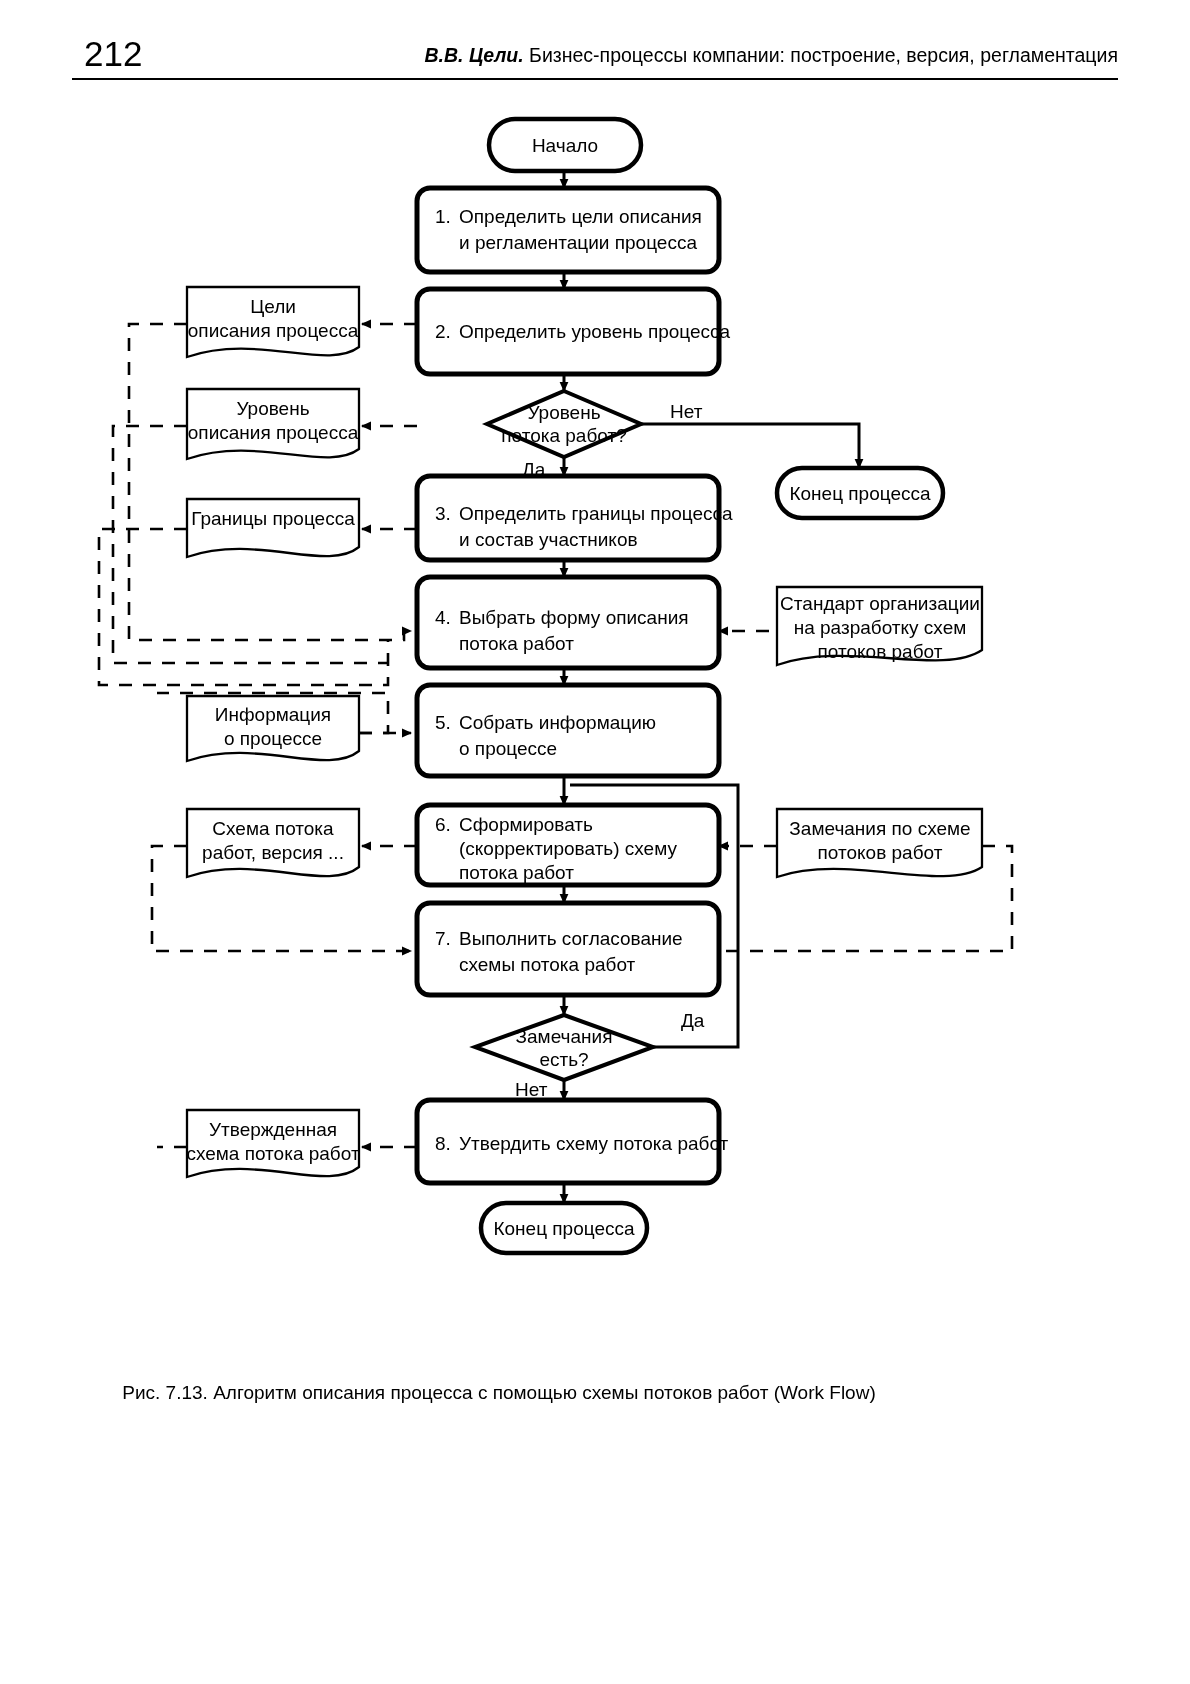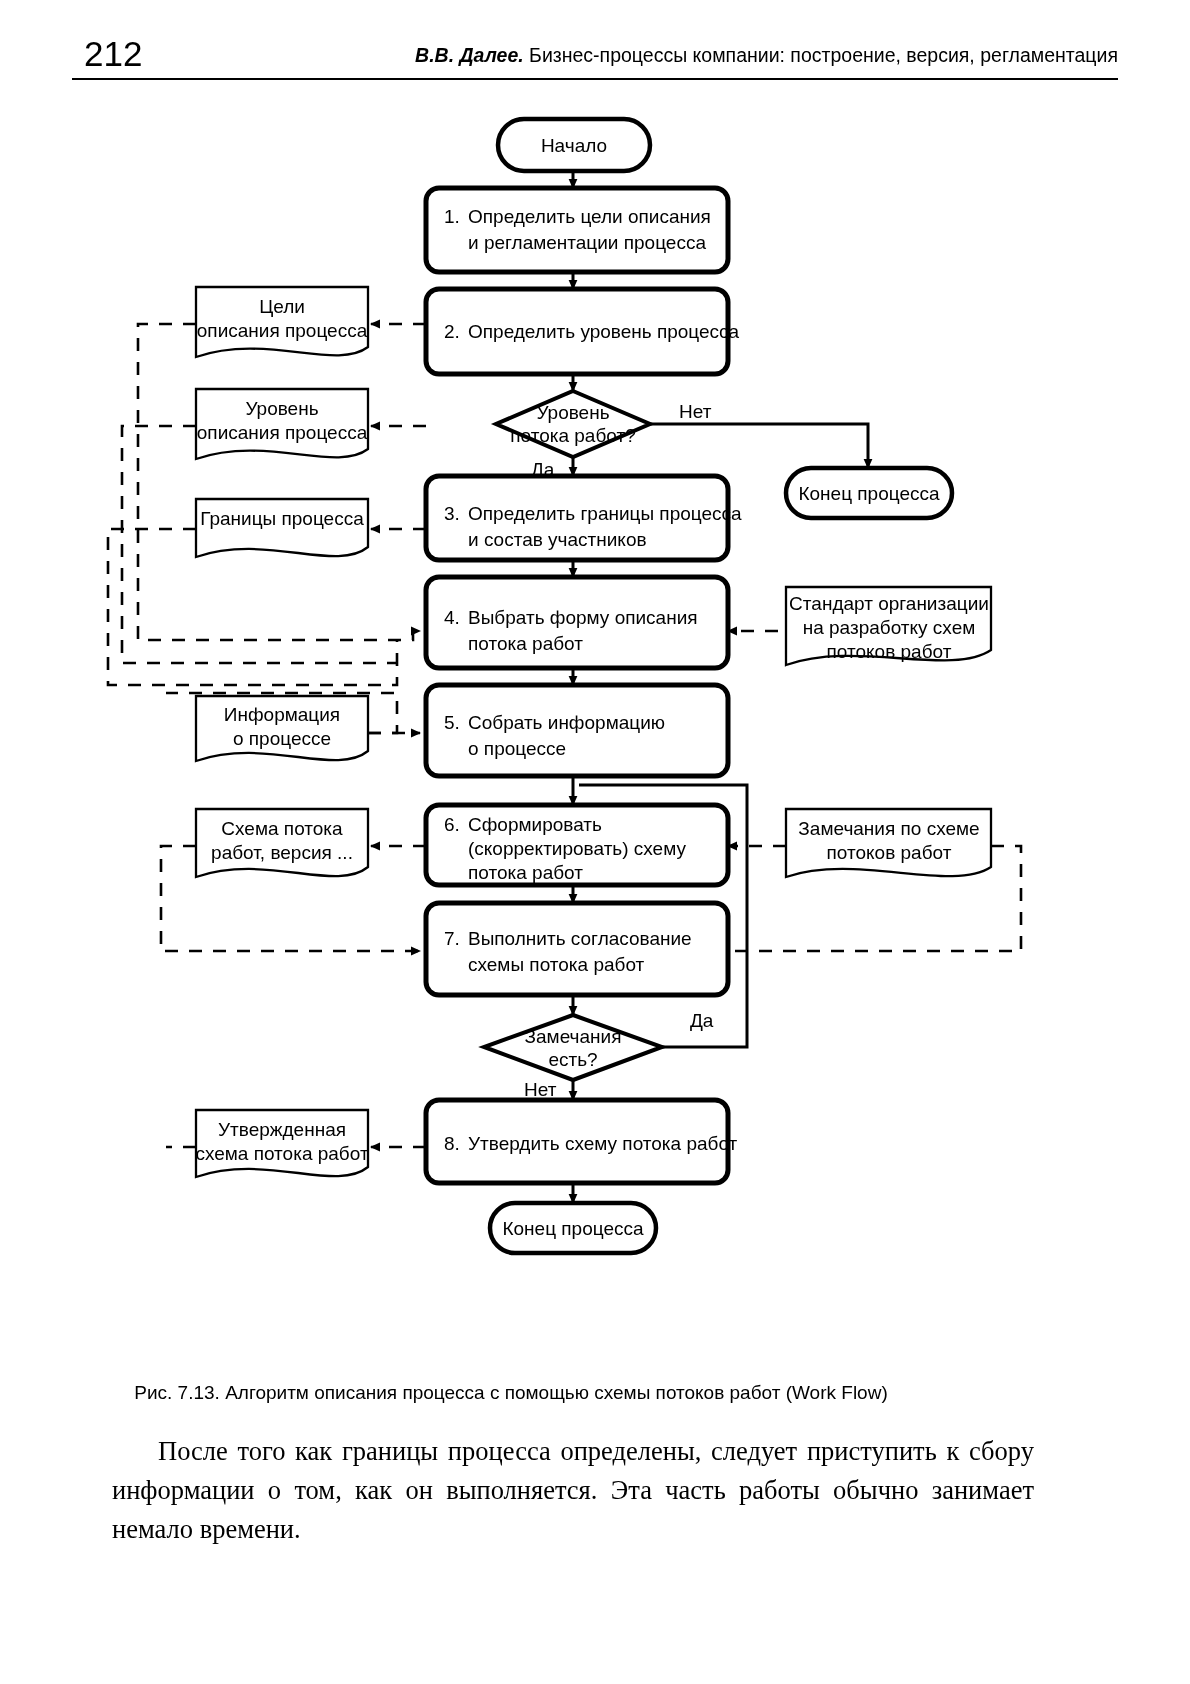--- a/index.html
+++ b/index.html
@@ -51,37 +51,36 @@
     left: 72px;
     top: 78px;
     width: 1046px;
     height: 0;
     border-top: 2.5px solid #000;
   }
 
   
   .figure {
     position: absolute;
-    left: 16px;
+    left: 7px;
     top: 95px;
     width: 1014px;
     height: 1215px;
     text-align: center;
   }
   .figure svg { display: block; }
 
   .cap {
     position: absolute;
     left: 0;
     top: 1380px;
     width: 998px;
     text-align: center;
     font-size: 19px;
     line-height: 26px;
-    padding-left: 12px;
   }
 
   
   .bodytext {
     position: absolute;
     left: 112px;
     top: 1432px;
     width: 922px;
     font-family: "Liberation Serif", serif;
     font-size: 26.5px;
@@ -101,21 +100,21 @@
   }
   .t-node { font-size: 19px; }
   .t-doc  { font-size: 19px; }
   .t-lbl  { font-size: 19px; }
 </style>
 </head>
 <body>
 
 <div class="page-header">
   <div class="page-number">212</div>
-  <div class="header-title"><span class="author">В.В. Далее.</span><span> Бизнес-процессы компании: построение, версия, регламентация</span></div>
+  <div class="header-title"><span class="author">В.В. Цели.</span><span> Бизнес-процессы компании: построение, версия, регламентация</span></div>
 </div>
 <div class="header-rule"></div>
 
 <div class="figure">
 <svg width="1190" height="1215" viewBox="0 0 1190 1215" xmlns="http://www.w3.org/2000/svg">
   <defs>
     <marker id="arrow" markerWidth="11" markerHeight="11" refX="9" refY="5" orient="auto" markerUnits="userSpaceOnUse">
       <path d="M0,0.6 L10,5 L0,9.4 Z" fill="#000"></path>
     </marker>
   </defs>
@@ -303,14 +302,13 @@
     <path d="M180,1015 L352,1015 L352,1072 C320,1098 250,1058 180,1082 Z" fill="#fff" stroke="#000" stroke-width="2.3"></path>
     <text class="t-doc" x="266" y="1041" text-anchor="middle">Утвержденная</text>
     <text class="t-doc" x="266" y="1065" text-anchor="middle">схема потока работ</text>
   </g>
 </svg>
 </div>
 
 <div class="cap">Рис. 7.13. Алгоритм описания процесса с помощью схемы потоков работ (Work Flow)</div>
 
 <div class="bodytext">
-  <p>После того как границы процесса определены, следует приступить к сбору информации о том, как он выполняется. Эта часть работы обычно занимает немало времени.</p>
 </div>
 
 </body></html>

